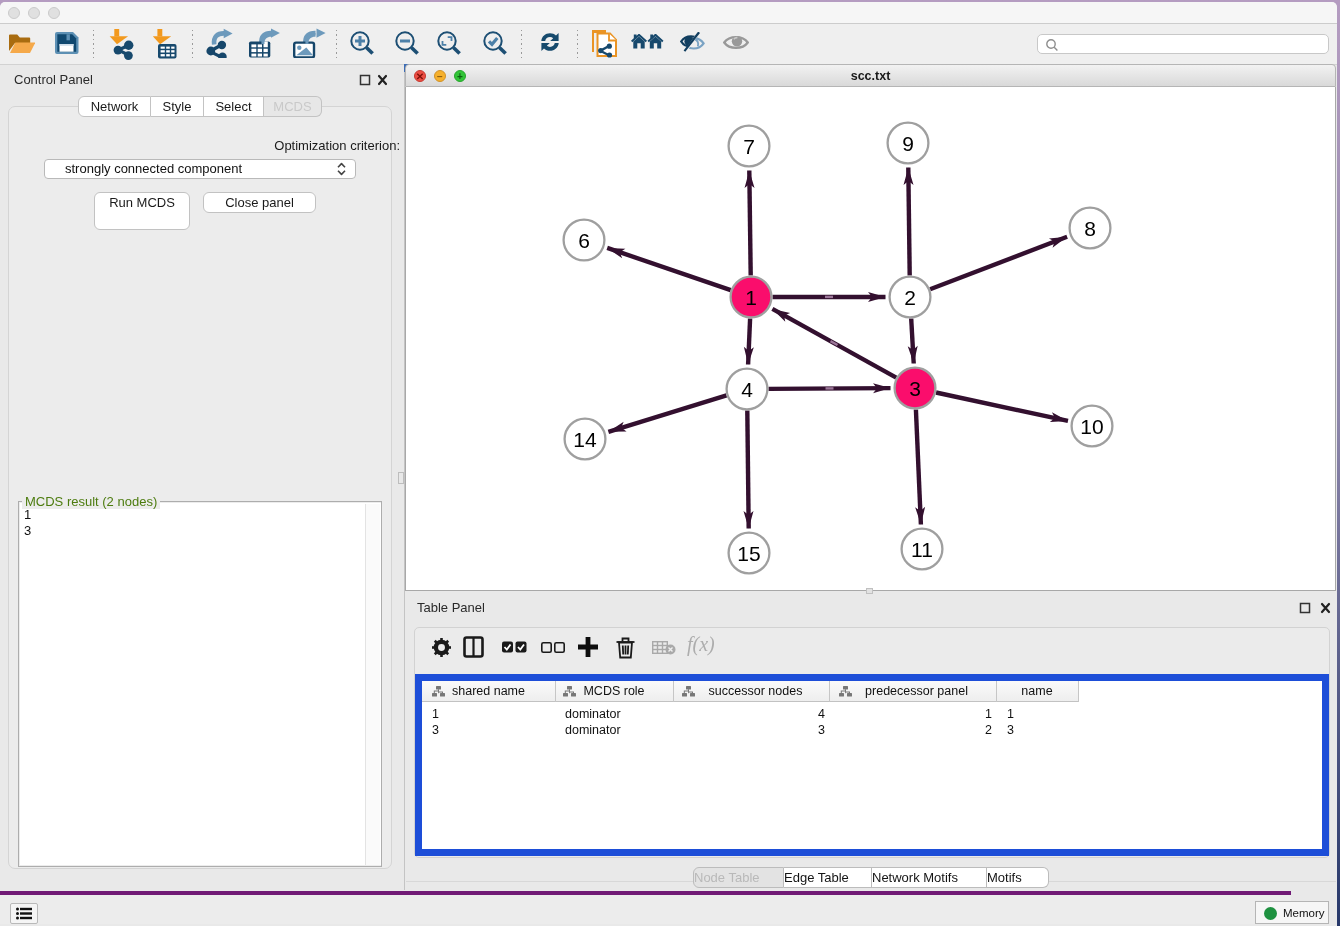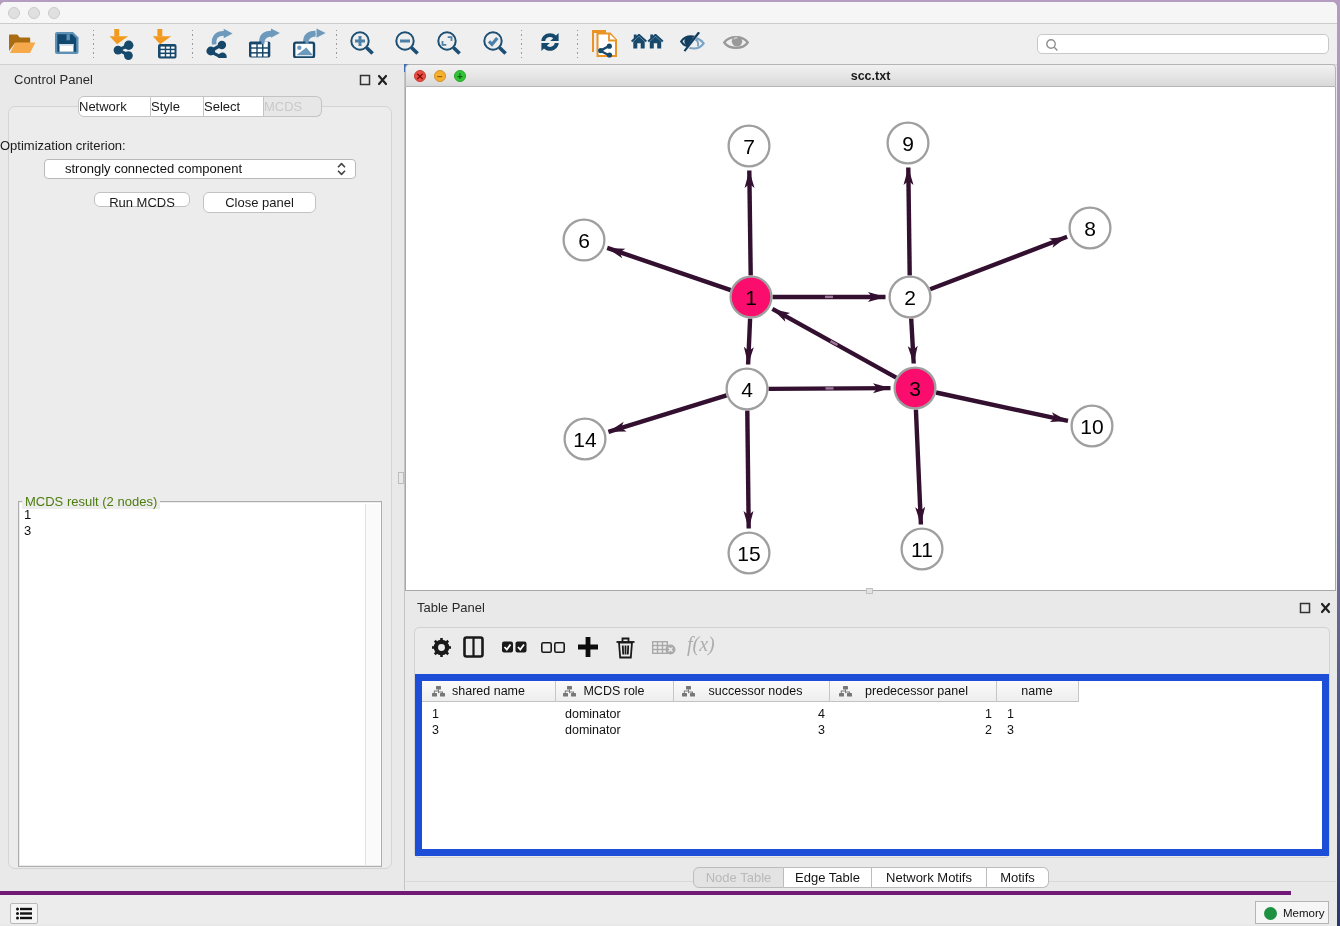--- a/index.html
+++ b/index.html
@@ -10,40 +10,40 @@
 .tl{position:absolute;top:5px;width:12px;height:12px;border-radius:50%;background:#e0e0e0;border:1px solid #cacaca}
 #title-text{position:absolute;top:3px;left:0;width:100%;text-align:center;font-size:13.5px;letter-spacing:0.2px;color:#9e9e9e}
 
 #toolbar{position:absolute;left:0;top:22px;width:1337px;height:41px;background:#efefef;border-bottom:1px solid #d2d2d2}
 .sep{position:absolute;top:6px;height:28px;width:1px;background-image:repeating-linear-gradient(180deg,#9a9a9a 0 1.5px,transparent 1.5px 4.5px)}
 .ticon{position:absolute;top:7px}
 #search{position:absolute;left:1037px;top:10px;width:292px;height:20px;background:#fff;border:1px solid #c8c8c8;border-radius:5px}
 
 #cp-title{position:absolute;left:14px;top:70px;font-size:13px;color:#2a2a2a}
 #cp-box{position:absolute;left:8px;top:104px;width:384px;height:763px;background:#ececec;border:1px solid #d4d4d4;border-radius:7px}
-.tab{position:absolute;top:94px;height:21px;background:#fff;border:1px solid #c3c3c3;border-left:none;font-size:13px;color:#1a1a1a;text-align:left;line-height:20px;z-index:5}
+.tab{position:absolute;top:94px;height:21px;background:#fff;border:1px solid #c3c3c3;border-left:none;font-size:13px;color:#1a1a1a;text-align:center;line-height:20px;z-index:5}
 .btn{position:absolute;background:#fff;border:1px solid #c2c2c2;border-radius:6px;font-size:13px;color:#1a1a1a;text-align:center;line-height:19px}
 #combo{position:absolute;left:44px;top:157px;width:312px;height:20px;background:#fff;border:1px solid #b9b9b9;border-radius:4px;font-size:13px;color:#111;line-height:18px;padding-left:20px;z-index:2}
 #fieldset{position:absolute;left:18px;top:499px;width:364px;height:366px;border:1px solid #adadad;z-index:2}
 #fs-white{position:absolute;left:1px;top:1px;width:361px;height:362px;background:#fff;overflow:hidden}
 #fs-legend{position:absolute;left:3px;top:-8px;background:#ececec;font-size:13px;color:#4d7c0f;padding:0 3px;z-index:3}
 #fs-scroll{position:absolute;right:1px;top:1px;width:15px;height:362px;background:#fafafa;border-left:1px solid #e3e3e3}
 
 #netframe{position:absolute;left:405px;top:62px;width:931px;height:528px;border-radius:4px 4px 0 0}
 #nf-title{position:absolute;left:0;top:0;width:100%;height:23px;background:linear-gradient(180deg,#f2f2f2,#d9d9d9);border:1px solid #b5b5b5;border-radius:4px 4px 0 0}
 .tlc{position:absolute;top:5px;width:12px;height:12px;border-radius:50%;font-size:10px;font-weight:bold;text-align:center;line-height:12px}
 #nf-canvas{position:absolute;left:0;top:23px;width:931px;height:504px;background:#fff;border:1px solid #a8a8a8;border-top:none}
 
 #tp-title{position:absolute;left:417px;top:598px;font-size:13px;color:#2a2a2a}
 #tbl{position:absolute;left:415px;top:672px;width:914px;height:182px;background:#fff;border:7px solid #1d4ed8}
 #thead{position:absolute;left:0;top:0;width:657px;height:21px;background:linear-gradient(180deg,#fafafa,#eee);border-bottom:1px solid #c2c2c2}
 .hsep{position:absolute;top:0;width:1px;height:21px;background:#c6c6c6}
 .hlab{position:absolute;top:3px;font-size:12.5px;color:#111;width:100%;text-align:center}
 .cell{position:absolute;font-size:12.5px;color:#111}
-.btab{position:absolute;top:865px;height:21px;background:#fff;border:1px solid #bcbcbc;border-left:none;font-size:13px;color:#141414;text-align:center;line-height:20px}
+.btab{position:absolute;top:865px;height:21px;background:#fff;border:1px solid #bcbcbc;border-left:none;font-size:13px;color:#141414;line-height:20px}
 
 #statusbar{position:absolute;left:0;top:889px;width:1291px;height:33px;background:#ececec;border-top:4px solid #701a75}
 </style></head><body>
 <div id="app">
   <div id="titlebar">
     <div class="tl" style="left:8px"></div>
       <div class="tl" style="left:28px"></div>
       <div class="tl" style="left:48px"></div>
   </div>
   <div id="toolbar">
@@ -217,28 +217,28 @@
   <div id="cp-title">Control Panel</div>
   <svg class="abs" style="left:359px;top:72px" width="30" height="12" viewBox="0 0 30 12">
       <rect x="1.5" y="1.5" width="9" height="9" fill="none" stroke="#333" stroke-width="1.5"></rect>
       <path d="M20 2 L27 10 M27 2 L20 10" stroke="#222" stroke-width="2.2" stroke-linecap="round"></path>
     </svg>
   <div id="cp-box"></div>
   <div class="tab" style="left:78px;width:73px;border-radius:6px 0 0 6px;border-left:1px solid #c3c3c3">Network</div>
   <div class="tab" style="left:151px;width:53px">Style</div>
   <div class="tab" style="left:204px;width:60px">Select</div>
   <div class="tab" style="left:264px;width:58px;border-radius:0 6px 6px 0;background:#e7e7e7;color:#c9c9c9">MCDS</div>
-  <div class="abs" style="left:0;top:136px;width:400px;text-align:left;font-size:13px;color:#1a1a1a;z-index:2">Optimization criterion:</div>
+  <div class="abs" style="left:0;top:136px;width:400px;text-align:right;font-size:13px;color:#1a1a1a;z-index:2">Optimization criterion:</div>
   <div id="combo">strongly connected component
     <svg width="11" height="14" style="position:absolute;right:8px;top:2px" viewBox="0 0 11 14">
         <path d="M2 5.2 L5.5 1.6 L9 5.2" fill="none" stroke="#444" stroke-width="1.6" stroke-linejoin="round"></path>
         <path d="M2 8.8 L5.5 12.4 L9 8.8" fill="none" stroke="#444" stroke-width="1.6" stroke-linejoin="round"></path>
       </svg>
   </div>
-  <div class="btn" style="left:94px;top:190px;width:96px;height:15px;z-index:2">Run MCDS</div>
+  <div class="btn" style="left:94px;top:190px;width:96px;height:38px;z-index:2">Run MCDS</div>
   <div class="btn" style="left:203px;top:190px;width:113px;height:21px;z-index:2">Close panel</div>
   <div id="fieldset">
     <div id="fs-legend">MCDS result (2 nodes)</div>
     <div id="fs-white">
         <div style="position:absolute;left:4px;top:4px;font-size:13px;line-height:16px;color:#111">1<br>3</div>
         <div id="fs-scroll"></div>
       </div>
   </div>
 
   <div class="abs" style="left:404px;top:64px;width:1px;height:824px;background:#c4c4c4"></div>

